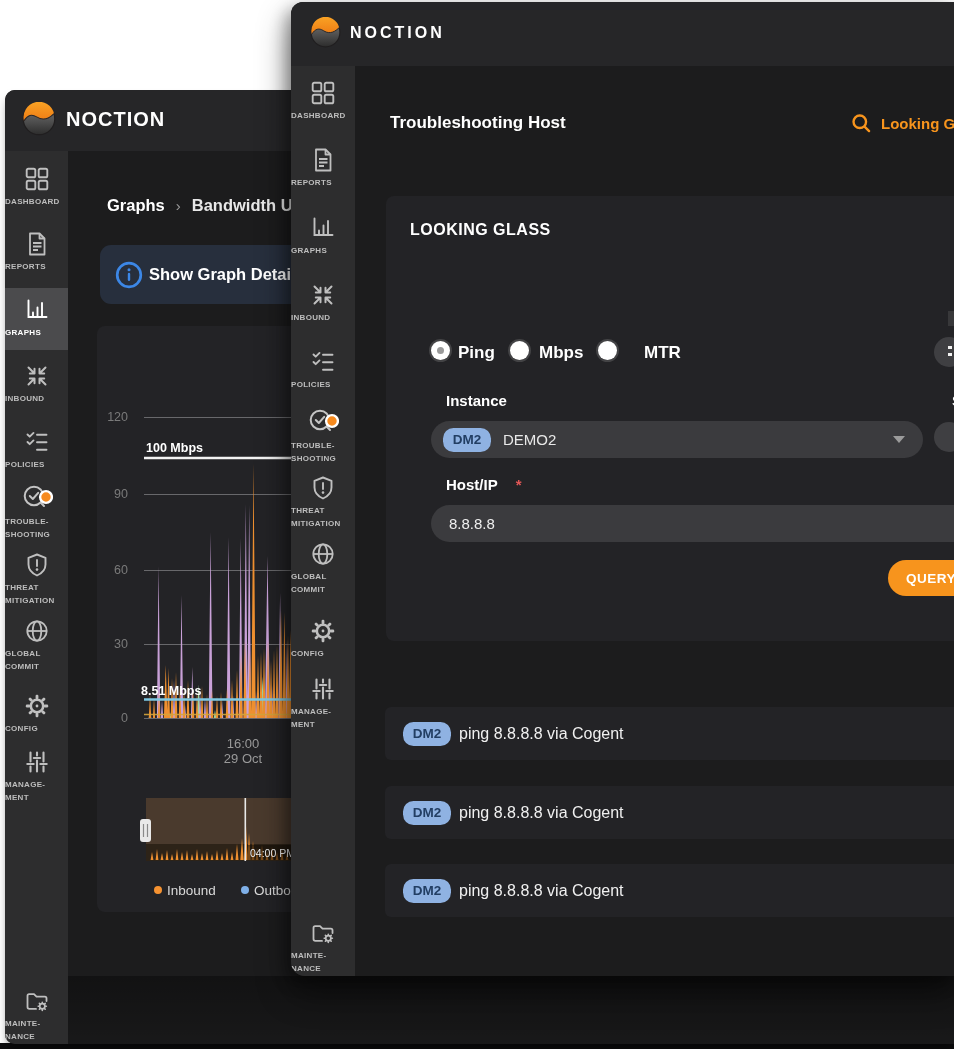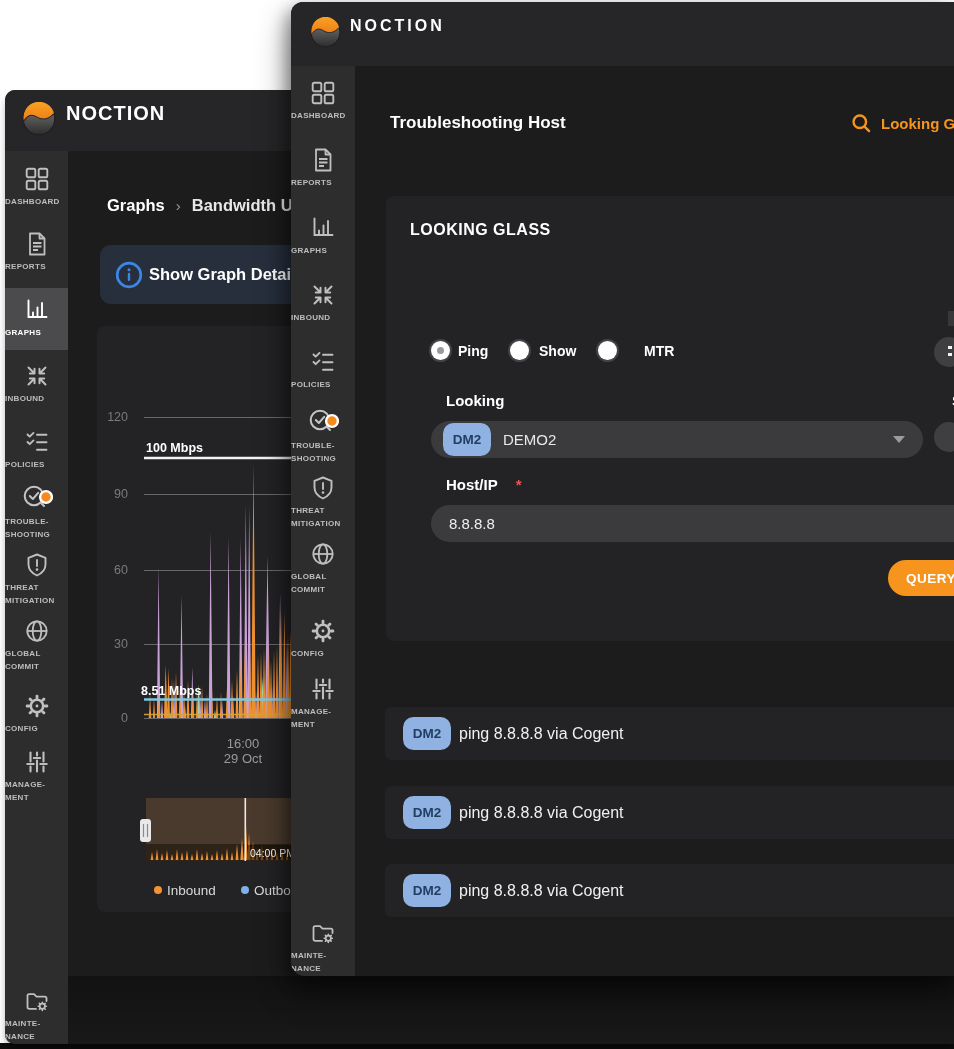--- a/index.html
+++ b/index.html
@@ -13,21 +13,21 @@
  box-shadow:-5px 7px 16px rgba(0,0,0,.32),0 16px 34px rgba(0,0,0,.45)}
 .tb{position:absolute;left:0;top:0;right:0;background:#262628}
 #bw .tb{height:61px}
 #fw .tb{height:64px}
 .sb{position:absolute;left:0;bottom:0;background:#2d2d2e;color:#bdbdbd}
 #bw .sb{top:61px;width:63px}
 #fw .sb{top:64px;width:64px}
 .ct{position:absolute;bottom:0;right:0;background:#1c1c1d}
 #bw .ct{top:61px;left:63px}
 #fw .ct{top:64px;left:64px}
-.brand{position:absolute;display:flex;color:#fff;font-weight:bold}
+.brand{position:absolute;display:flex;align-items:center;color:#fff;font-weight:bold}
 #bw .brand{left:17px;top:12px}
 #fw .brand{left:19px;top:15px}
 
 #bw .brand .nm{font-size:20px;margin-left:10px;letter-spacing:1px}
 #fw .brand .nm{font-size:16px;margin-left:9px;letter-spacing:3px}
 .it{position:absolute;left:0;width:100%;}
 .it svg{display:block;margin:0 auto}
 .it .lb{margin-top:4px;font-size:8px;font-weight:bold;line-height:13px;
  letter-spacing:.3px;color:#bdbdbd}
 .act{position:absolute;left:0;width:100%;background:#4b4b4d}
@@ -37,27 +37,27 @@
 .crumb .sep{color:#9a9a9a;font-weight:400;font-size:15px;padding:0 11px}
 .crumb .b2{color:#e8e8e8}
 .infobtn{position:absolute;background:#272f3d;border-radius:11px;display:flex;
  align-items:center;color:#fff;font-weight:bold;font-size:16.5px}
 .panel{position:absolute;background:#232326;border-radius:8px}
 .ptitle{position:absolute;color:#fff;font-weight:bold;font-size:16px;letter-spacing:.5px}
 .radio{position:absolute;width:19px;height:19px;border-radius:50%;background:#fff;
  box-shadow:0 0 0 2px rgba(130,130,130,.35)}
 .radio.on::after{content:"";position:absolute;left:6px;top:6px;width:7px;height:7px;
  border-radius:50%;background:#9a9a9a}
-.rlabel{position:absolute;color:#fff;font-weight:bold;font-size:14px}
+.rlabel{position:absolute;color:#fff;font-weight:bold;font-size:17px}
 .flabel{position:absolute;color:#fff;font-weight:bold;font-size:15px}
 .flabel .req{color:#e25757;margin-left:18px}
 .select,.input{position:absolute;background:#3b3b3e;border-radius:18.5px;height:37px;
  display:flex;align-items:center}
 .badge{background:#8fb2e2;color:#223e63;font-weight:bold;font-size:13.5px;
- border-radius:10.5px;height:33px;display:flex;align-items:center;justify-content:center}
+ border-radius:10.5px;height:24px;display:flex;align-items:center;justify-content:center}
 .query{position:absolute;background:#f7941d;border-radius:18px;height:36px;color:#fff;
  font-weight:bold;font-size:13.5px;letter-spacing:.5px;display:flex;align-items:center}
 .row{position:absolute;background:#232326;border-radius:6px;height:53px;width:600px;
  left:30px;display:flex;align-items:center;padding-left:18px;color:#f0f0f0;font-size:16px}
 .row .badge{width:48px;margin-right:8px}
 .gcirc{position:absolute;width:30px;height:30px;border-radius:50%;background:#3f3f42}
 .title{position:absolute;color:#fff;font-weight:600;font-size:17px}
 .lglink{position:absolute;display:flex;align-items:center;color:#f7941d;
  font-weight:bold;font-size:15px;white-space:nowrap}
 </style></head>
@@ -399,28 +399,28 @@
    <svg width="19" height="19" style="margin-right:10px">
             <use href="#i-mag"></use>
           </svg>
    Looking Glass
   </div>
   <div class="panel" style="left:31px;top:130px;width:600px;height:445px">
    <div class="ptitle" style="left:24px;top:25px">LOOKING GLASS</div>
    <div class="radio on" style="left:45px;top:145px"></div>
    <div class="rlabel" style="left:72px;top:147px">Ping</div>
    <div class="radio" style="left:124px;top:145px"></div>
-   <div class="rlabel" style="left:153px;top:147px">Show</div>
+   <div class="rlabel" style="left:153px;top:147px">Mbps</div>
    <div class="radio" style="left:212px;top:145px"></div>
    <div class="rlabel" style="left:258px;top:147px">MTR</div>
    <div class="gcirc" style="left:548px;top:141px"></div>
    <div style="position:absolute;left:562px;top:150px;width:4px;height:3px;background:#f2f2f2"></div>
    <div style="position:absolute;left:562px;top:157px;width:4px;height:3px;background:#f2f2f2"></div>
    <div style="position:absolute;left:562px;top:115px;width:38px;height:15px;background:#38383a"></div>
-   <div class="flabel" style="left:60px;top:196px">Looking</div>
+   <div class="flabel" style="left:60px;top:196px">Instance</div>
    <div class="flabel" style="left:566px;top:196px">So</div>
    <div class="select" style="left:45px;top:225px;width:492px">
     <div class="badge" style="width:48px;margin-left:12px">DM2</div>
     <div style="color:#e8e8e8;font-size:15px;margin-left:12px">DEMO2</div>
     <svg width="12" height="8" style="position:absolute;right:18px;top:15px">
      <path d="M0 0 H12 L6 7 Z" fill="#9b9b9b"></path>
             </svg>
    </div>
    <div class="gcirc" style="left:548px;top:226px"></div>
    <div class="flabel" style="left:60px;top:280px">Host/IP<span class="req">*</span></div>

